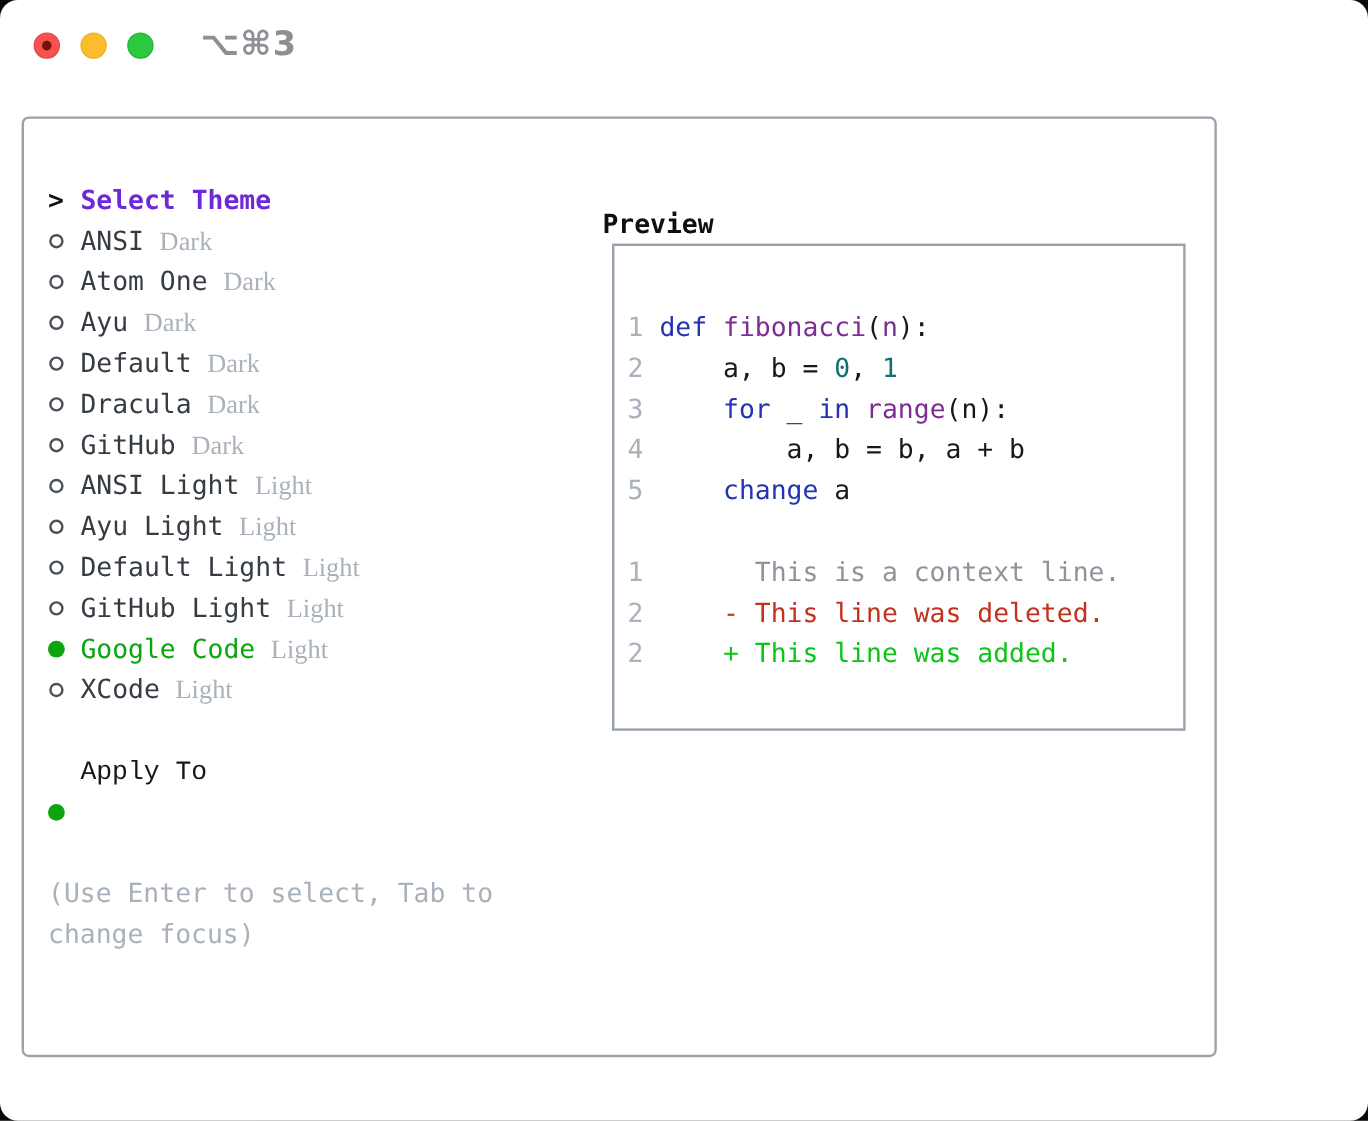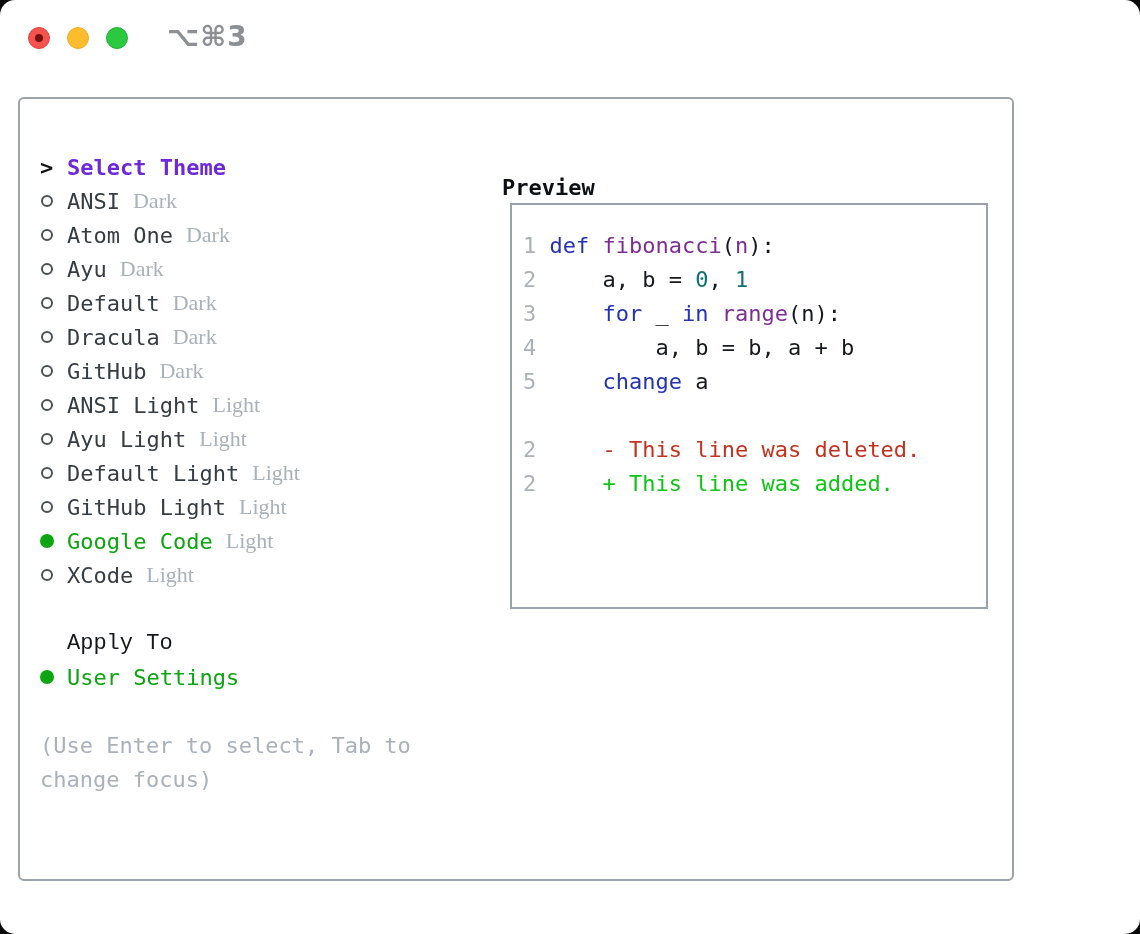--- a/index.html
+++ b/index.html
@@ -54,21 +54,21 @@
   
   .preview-header{
     position:absolute;left:482px;top:51px;height:34px;display:flex;align-items:center;
     font-size:22px;font-weight:bold;color:#0c0f13;margin-top:20px;
   }
   .preview-box{
     position:absolute;left:490px;top:104px;
     width:478px;height:406px;box-sizing:border-box;
     border:2px solid var(--border-gray);
     background:#ffffff;
-    padding:24px 0 0 11px;overflow:hidden;
+    padding:52px 0 0 11px;overflow:hidden;
   }
   .cline{
     margin:0;font-family:"DejaVu Sans Mono","Liberation Mono",monospace;
     font-size:22px;line-height:34px;height:34px;white-space:pre;
   }
   .ln{color:var(--line-number);}
   .tok-kw{color:var(--code-keyword);}
   .tok-fn{color:var(--code-function);}
   .tok-num{color:var(--code-number);}
   .tok-pl{color:var(--code-plain);}
@@ -112,40 +112,41 @@
         </div>
 
       <div class="row"></div>
 
       <div class="row">
         <span class="marker"></span>
         <span class="h2">Apply To</span>
       </div>
 
       <div id="apply-list">
-          <div class="row"><span class="marker"><span class="radio sel"></span></span><span class="t-name sel">User Settings</span></div>
+          <div class="row"><span class="marker"><span class="radio sel"></span></span></div>
         </div>
 
       <div class="row"></div>
 
       <div class="row hint">(Use Enter to select, Tab to</div>
       <div class="row hint">change focus)</div>
     </div>
 
     <div class="preview-header">Preview</div>
 
     <div class="preview-box">
       <div id="code-block">
           <pre class="cline"><span class="ln">1</span> <span class="tok-kw">def </span><span class="tok-fn">fibonacci</span><span class="tok-pl">(</span><span class="tok-fn">n</span><span class="tok-pl">):</span></pre>
           <pre class="cline"><span class="ln">2</span> <span class="tok-pl">    a, b = </span><span class="tok-num">0</span><span class="tok-pl">, </span><span class="tok-num">1</span></pre>
           <pre class="cline"><span class="ln">3</span> <span class="tok-pl">    </span><span class="tok-kw">for</span><span class="tok-pl"> _ </span><span class="tok-kw">in</span><span class="tok-pl"> </span><span class="tok-fn">range</span><span class="tok-pl">(n):</span></pre>
           <pre class="cline"><span class="ln">4</span> <span class="tok-pl">        a, b = b, a + b</span></pre>
           <pre class="cline"><span class="ln">5</span> <span class="tok-pl">    </span><span class="tok-kw">change</span><span class="tok-pl"> a</span></pre>
         </div>
       <pre class="cline"> </pre>
       <div id="diff-block">
+          <pre class="cline"><span class="ln">1</span><span class="d-context">       This is a context line.</span></pre>
           <pre class="cline"><span class="ln">2</span><span class="d-deleted">     - This line was deleted.</span></pre>
           <pre class="cline"><span class="ln">2</span><span class="d-added">     + This line was added.</span></pre>
         </div>
     </div>
 
   </div>
 </div>
 
 </body></html>

